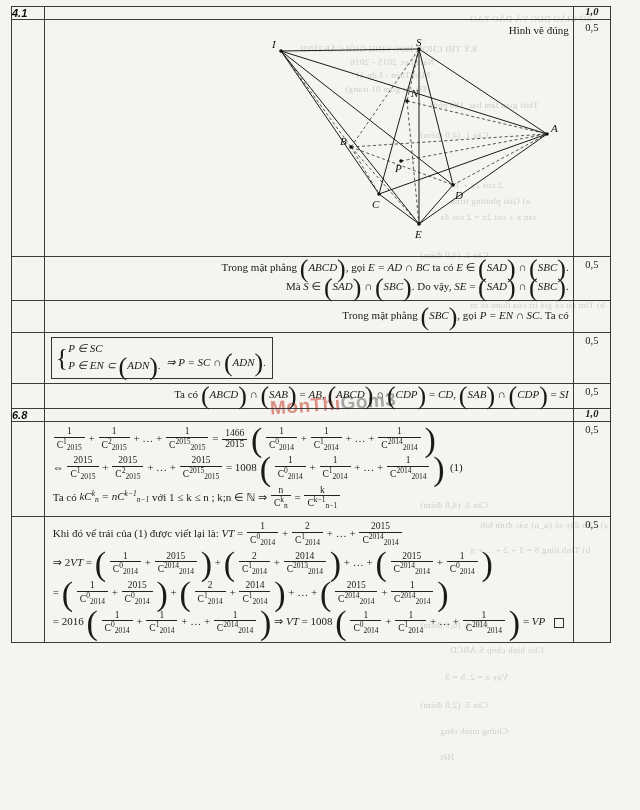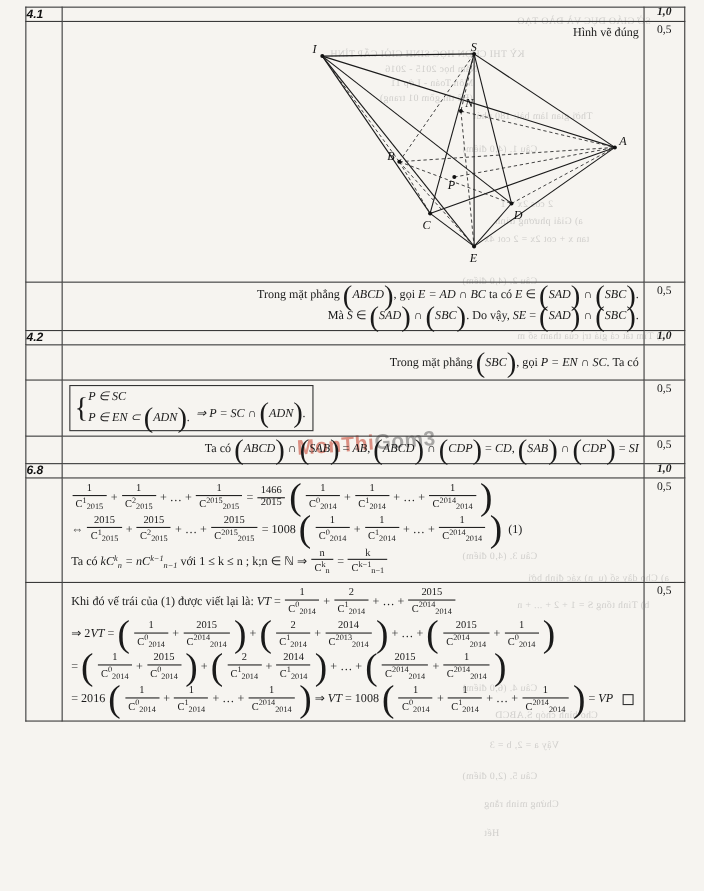--- a/index.html
+++ b/index.html
@@ -43,21 +43,21 @@
     color: rgba(196, 60, 40, 0.55);
     transform: rotate(-4deg);
     pointer-events: none;
     letter-spacing: .5px;
   }
   .watermark .w2 { color: rgba(70,70,70,0.45); }
 
   
   .tbl {
     position: absolute;
-    left: 23px;
+    left: 11px;
     top: 6px;
     width: 600px;
     border-collapse: collapse;
     font-size: 11px;
   }
   .tbl td {
     border: 1px solid #3a3a3a;
     padding: 2px 4px;
     vertical-align: top;
   }
@@ -249,27 +249,20 @@
         <div class="cell-text">
           Trong mặt phẳng <span class="big-paren">(</span><span class="ital">ABCD</span><span class="big-paren">)</span>, gọi <span class="ital">E = AD ∩ BC</span> ta có <span class="ital">E</span> ∈ <span class="big-paren">(</span><span class="ital">SAD</span><span class="big-paren">)</span> ∩ <span class="big-paren">(</span><span class="ital">SBC</span><span class="big-paren">)</span>.
         </div>
         <div class="cell-text">
           Mà <span class="ital">S</span> ∈ <span class="big-paren">(</span><span class="ital">SAD</span><span class="big-paren">)</span> ∩ <span class="big-paren">(</span><span class="ital">SBC</span><span class="big-paren">)</span>. Do vậy, <span class="ital">SE</span> = <span class="big-paren">(</span><span class="ital">SAD</span><span class="big-paren">)</span> ∩ <span class="big-paren">(</span><span class="ital">SBC</span><span class="big-paren">)</span>.
         </div>
       </td>
       <td class="col-pt pts">0,5</td>
     </tr>
 
-    <tr class="bandrow">
-      <td class="col-id">
-        <span class="qid">4.2</span>
-      </td>
-      <td></td>
-      <td class="col-pt band-pt">1,0</td>
-    </tr>
 
     <tr>
       <td class="col-id"></td>
       <td>
         <div class="cell-text" style="padding:4px 0 4px 0">
           Trong mặt phẳng <span class="big-paren">(</span><span class="ital">SBC</span><span class="big-paren">)</span>, gọi <span class="ital">P = EN ∩ SC</span>. Ta có
         </div>
       </td>
       <td class="col-pt pts"></td>
     </tr>

